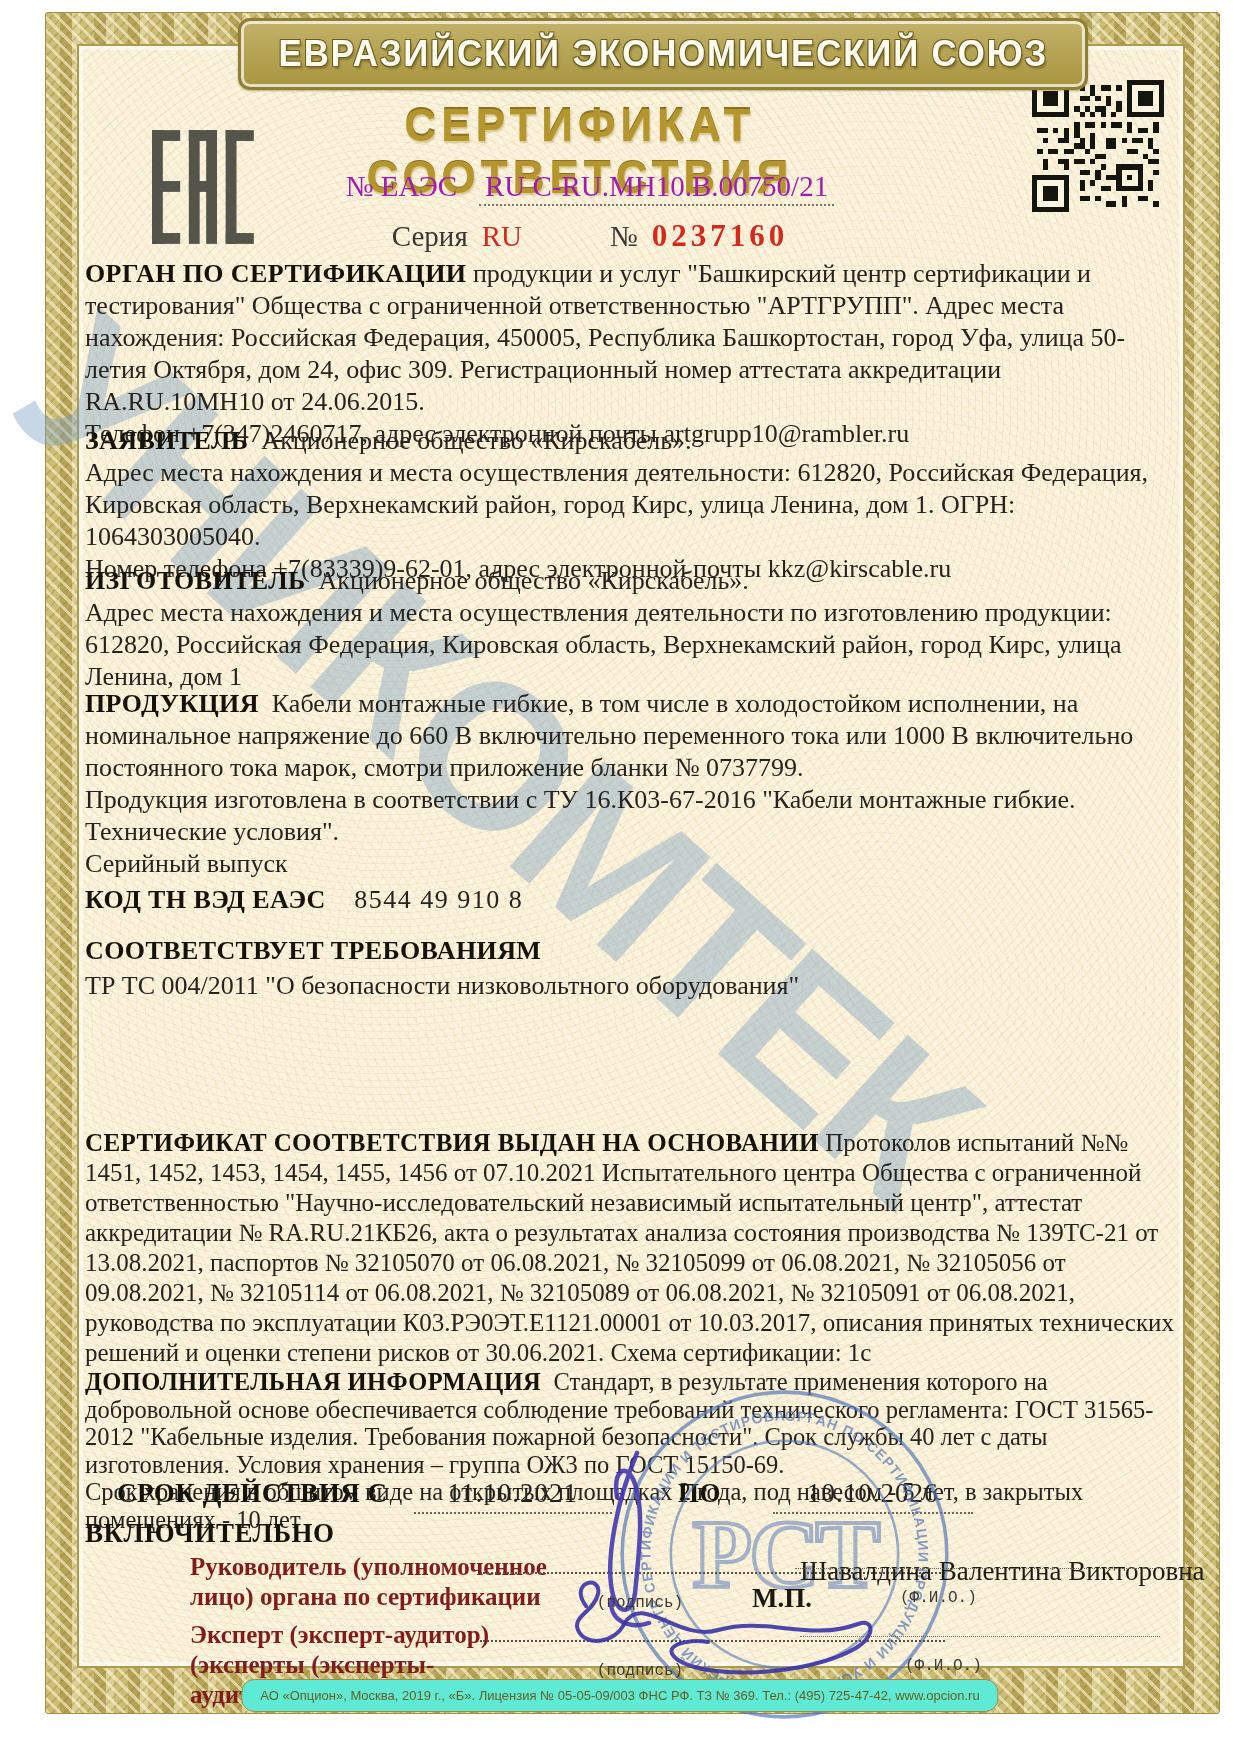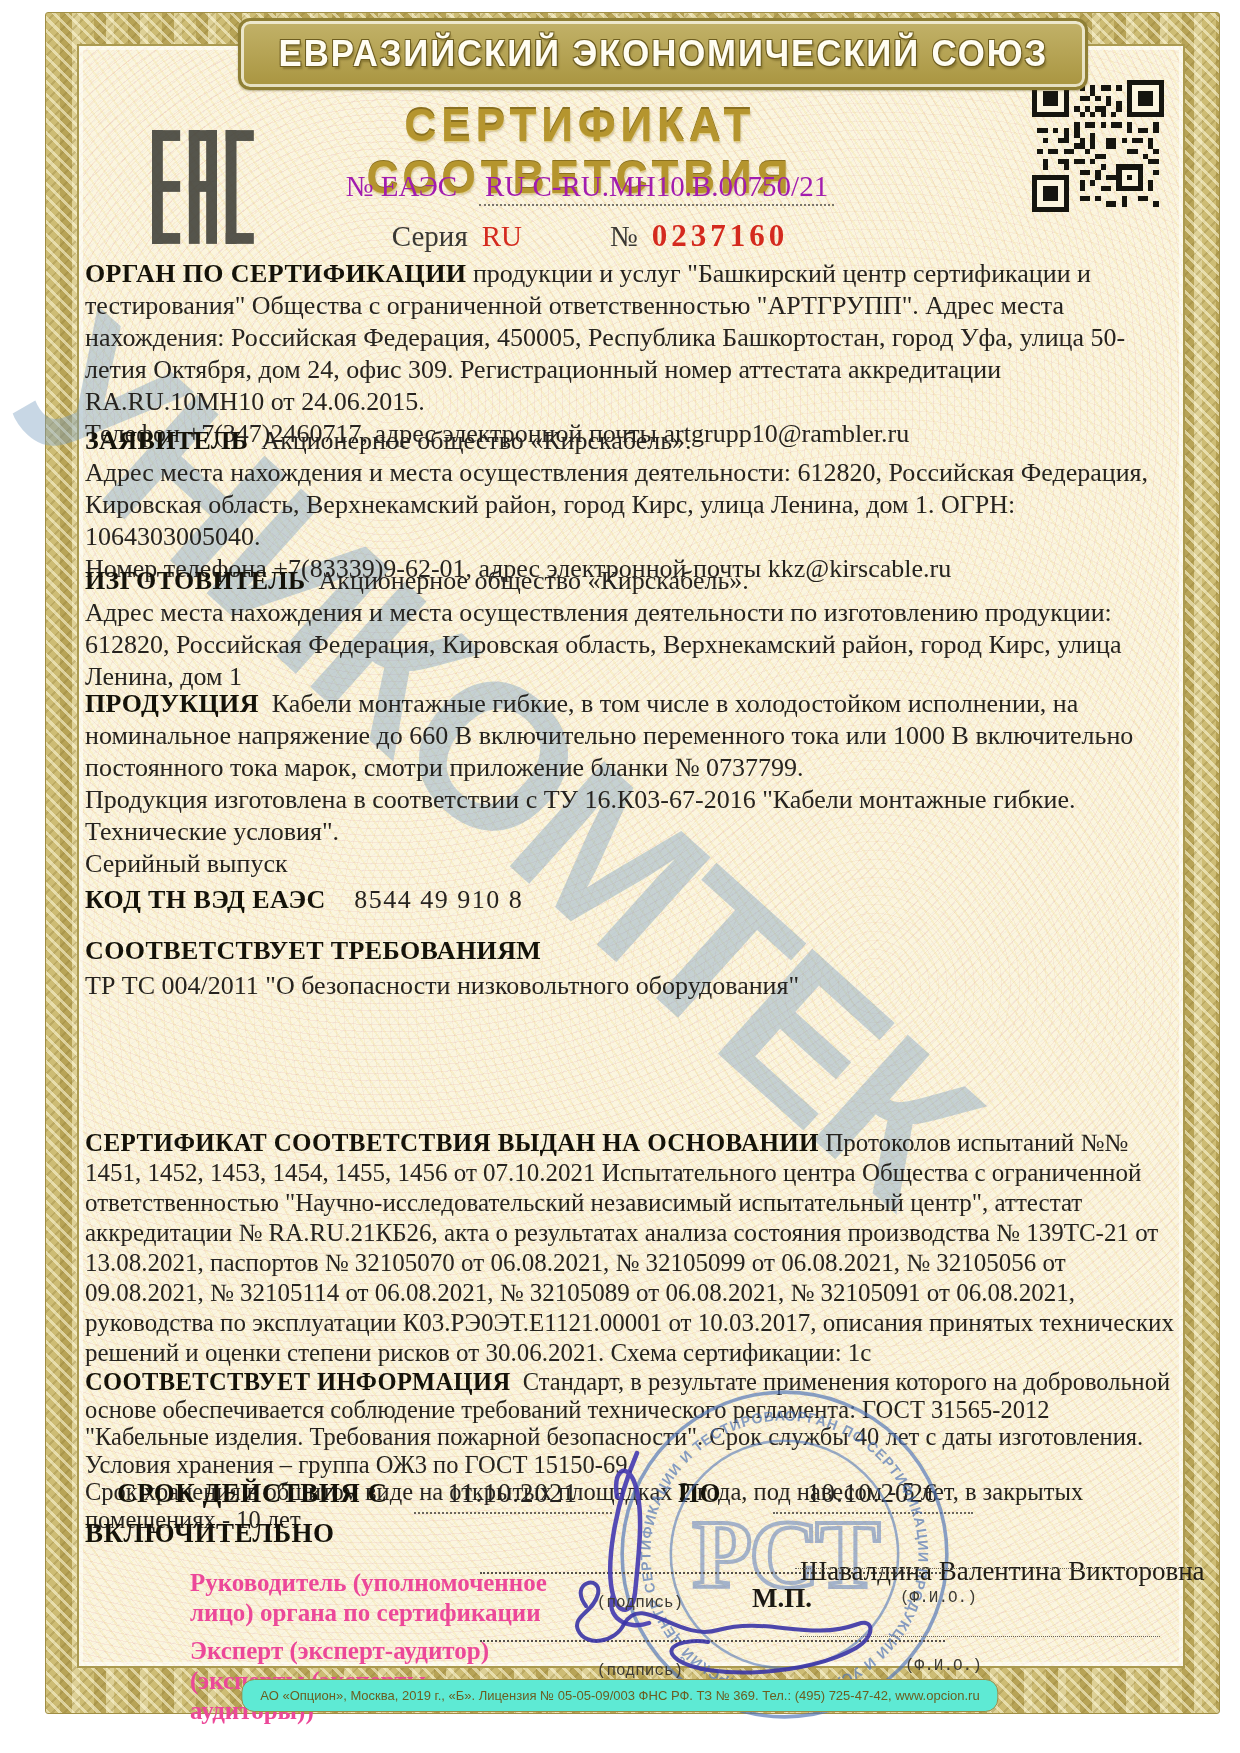--- a/index.html
+++ b/index.html
@@ -56,21 +56,21 @@
   .pre{white-space:pre-line;}
   .kod-val{margin-left:22px;letter-spacing:1.5px;}
   .sootv-label{display:block;margin-bottom:3px;}
   
   .validity{position:absolute;left:85px;top:1478px;z-index:4;display:flex;align-items:baseline;font-size:27px;}
   .validity b{font-size:27px;letter-spacing:.5px;color:#141209;margin-left:32px;}
   .v-date{border-bottom:2px dotted #6a665c;padding:0 34px 3px;margin:0 34px 0 26px;letter-spacing:1px;}
   .v-to{margin-right:26px;}
   .inclusive{position:absolute;left:85px;top:1518px;z-index:4;font-weight:700;font-size:27px;letter-spacing:.5px;color:#141209;}
   
-  .role{position:absolute;left:190px;width:360px;z-index:4;font-weight:700;font-size:25px;line-height:30px;color:#ec4899;margin-top:16px;}
+  .role{position:absolute;left:190px;width:360px;z-index:4;font-weight:700;font-size:25px;line-height:30px;color:#7f1d1d;}
   .sigline{position:absolute;width:465px;border-bottom:2px dotted #55514a;z-index:4;}
   .caption{position:absolute;z-index:6;font-family:Liberation Mono, monospace;font-size:16px;color:#3c3a33;}
   .person{position:absolute;z-index:4;font-size:27px;color:#1f1c16;white-space:nowrap;}
   .fio-line{position:absolute;width:390px;border-bottom:1px dotted #6a665c;z-index:4;}
   .mp{position:absolute;left:752px;top:1583px;z-index:6;font-weight:700;font-size:27px;color:#1b1812;}
   .sig{position:absolute;z-index:5;}
   .stamp{position:absolute;left:612px;top:1382px;z-index:4;opacity:.85;}
   
   .imprint{position:absolute;left:50%;transform:translateX(-50%);top:1679px;z-index:7;
     background:#5eead4;border:1.5px solid #9c8b44;border-radius:13px;padding:8px 18px;
@@ -191,21 +191,21 @@
     <b class="sootv-label">СООТВЕТСТВУЕТ ТРЕБОВАНИЯМ</b>
     <span>ТР ТС 004/2011 "О безопасности низковольтного оборудования"</span>
   </div>
 
   <div class="sec" style="top:1128px;font-size:25px;line-height:30px">
     <b>СЕРТИФИКАТ СООТВЕТСТВИЯ ВЫДАН НА ОСНОВАНИИ</b>
     <span>Протоколов испытаний №№ 1451, 1452, 1453, 1454, 1455, 1456 от 07.10.2021 Испытательного центра Общества с ограниченной ответственностью "Научно-исследовательский независимый испытательный центр", аттестат аккредитации № RA.RU.21КБ26, акта о результатах анализа состояния производства № 139ТС-21 от 13.08.2021, паспортов № 32105070 от 06.08.2021, № 32105099 от 06.08.2021, № 32105056 от 09.08.2021, № 32105114 от 06.08.2021, № 32105089 от 06.08.2021, № 32105091 от 06.08.2021, руководства по эксплуатации К03.РЭ0ЭТ.Е1121.00001 от 10.03.2017, описания принятых технических решений и оценки степени рисков от 30.06.2021. Схема сертификации: 1с</span>
   </div>
 
   <div class="sec" style="top:1368px;font-size:24.5px;line-height:27.5px">
-    <b>СООТВЕТСТВУЕТ ИНФОРМАЦИЯ</b>&nbsp;
+    <b>ДОПОЛНИТЕЛЬНАЯ ИНФОРМАЦИЯ</b>&nbsp;
     <span class="pre">Стандарт, в результате применения которого на добровольной основе обеспечивается соблюдение требований технического регламента: ГОСТ 31565-2012 "Кабельные изделия. Требования пожарной безопасности". Срок службы 40 лет с даты изготовления. Условия хранения – группа ОЖ3 по ГОСТ 15150-69.
 Срок хранения в обшитом виде на открытых площадках 2 года, под навесом - 5 лет, в закрытых помещениях - 10 лет</span>
   </div>
 
   <div class="validity">
     <b>СРОК ДЕЙСТВИЯ С</b>
     <span class="v-date">11.10.2021</span>
     <b class="v-to">ПО</b>
     <span class="v-date">10.10.2026</span>
   </div>

